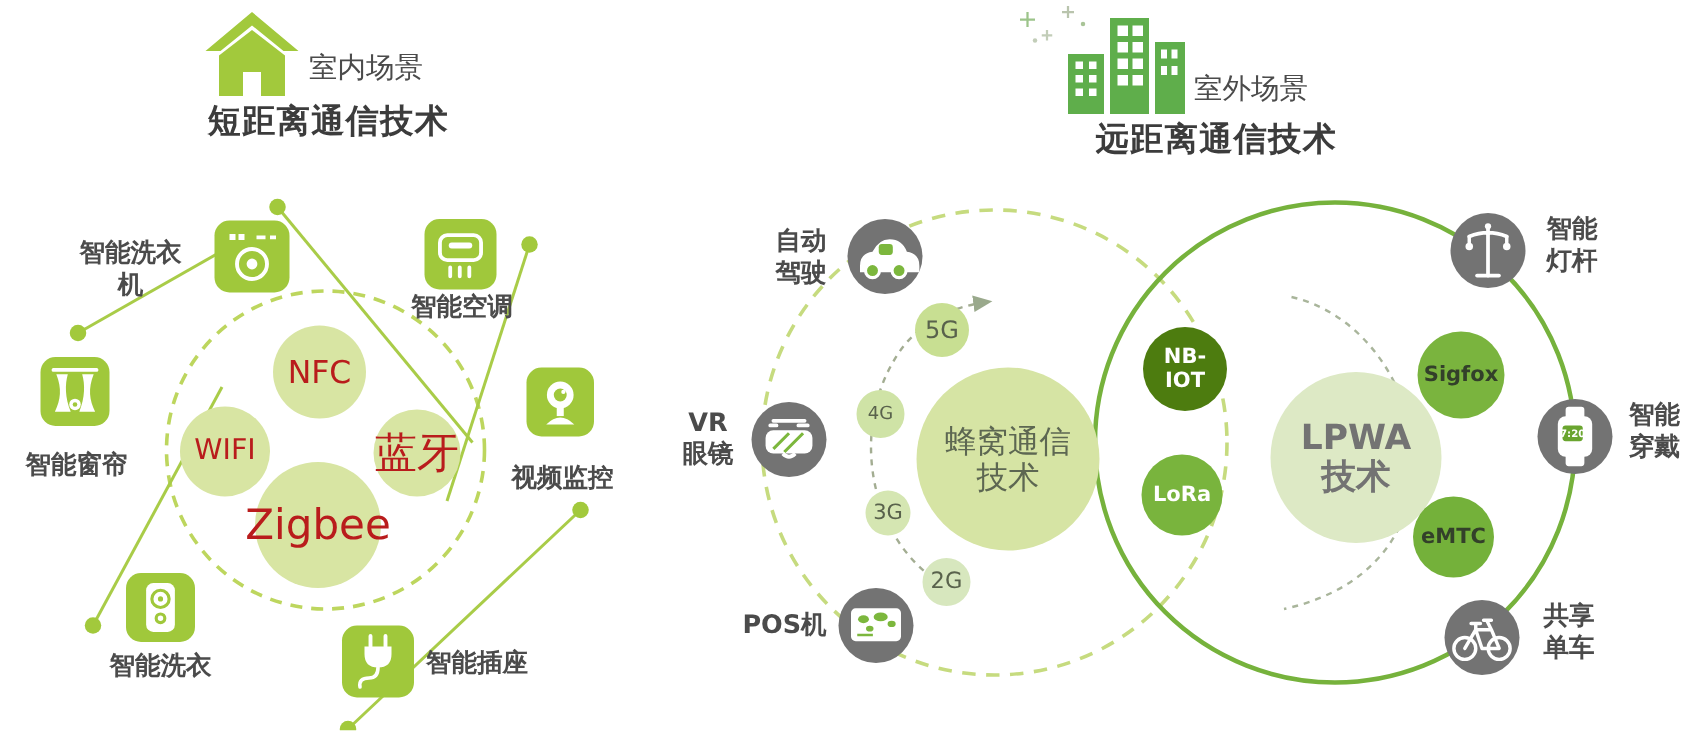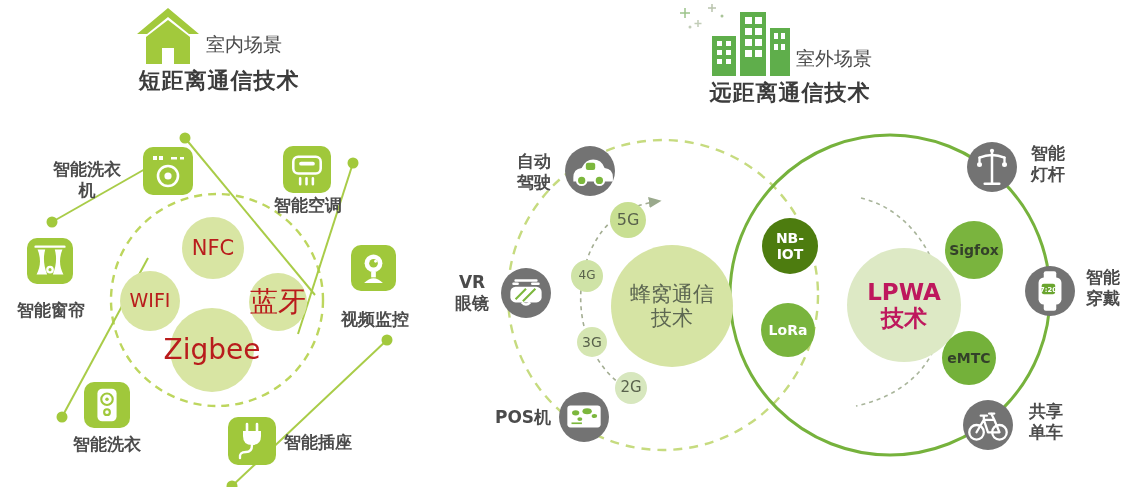--- a/index.html
+++ b/index.html
@@ -165,37 +165,37 @@
       <rect x="37" y="44" width="7" height="7" fill="#fff"></rect>
         <rect x="47" y="44" width="7" height="7" fill="#fff"></rect>
       <rect x="62" y="22" width="20" height="48" fill="#5fae4b"></rect>
       <rect x="66" y="27" width="4" height="6" fill="#fff"></rect>
         <rect x="73" y="27" width="4" height="6" fill="#fff"></rect>
       <rect x="66" y="38" width="4" height="6" fill="#fff"></rect>
         <rect x="73" y="38" width="4" height="6" fill="#fff"></rect>
     </svg>
   </div>
   <div class="abs node scene-label" style="left:796px;top:46px;width:110px;">室外场景</div>
-  <div class="abs node section-title" style="left:684px;top:78px;width:212px;">远距离通信技术</div>
+  <div class="abs node section-title" style="left:705px;top:78px;width:212px;">远距离通信技术</div>
 
   <div class="abs node circle" style="left:611px;top:245px;width:122px;height:122px;background:#d6e4a4;
        color:#5d6752;font-size:21px;font-weight:500;">蜂窝通信
 技术</div>
 
   <div class="abs node circle mini-g" style="left:610px;top:202px;width:36px;height:36px;background:#c8df92;">5G</div>
   <div class="abs node circle mini-g" style="left:571px;top:260px;width:32px;height:32px;background:#cfe3a6;font-size:12px;">4G</div>
   <div class="abs node circle mini-g" style="left:577px;top:327px;width:30px;height:30px;background:#d5e6b2;font-size:14px;">3G</div>
   <div class="abs node circle mini-g" style="left:615px;top:372px;width:32px;height:32px;background:#d7e7be;font-size:15px;">2G</div>
 
   <div class="abs node circle pill-dark" style="left:762px;top:218px;width:56px;height:56px;background:#4d7c0f;">NB-
 IOT</div>
   <div class="abs node circle pill-dark" style="left:761px;top:303px;width:54px;height:54px;background:#79b43d;">LoRa</div>
 
   <div class="abs node circle" style="left:847px;top:248px;width:114px;height:114px;background:#dde9c5;
-       color:#be185d;font-size:23px;font-weight:bold;">LPWA
+       color:#737373;font-size:23px;font-weight:bold;">LPWA
 技术</div>
   <div class="abs node circle pill-label-dark" style="left:945px;top:221px;width:58px;height:58px;background:#7ab43e;">Sigfox</div>
   <div class="abs node circle pill-label-dark" style="left:942px;top:331px;width:54px;height:54px;background:#74b13a;">eMTC</div>
 
   <div class="abs node dev-circle" style="left:565px;top:146px;width:50px;height:50px;">
     <svg viewBox="0 0 48 48">
       <path d="M8 30 q0 -8 8 -9 q4 -8 11 -8 q8 0 11 8 q8 1 8 9 v4 h-38 Z" fill="#fff"></path>
       <rect x="20" y="16" width="9" height="7" rx="2" fill="#7cb73d"></rect>
       <circle cx="16" cy="33" r="4.5" fill="#7cb73d" stroke="#fff" stroke-width="2"></circle>
       <circle cx="33" cy="33" r="4.5" fill="#7cb73d" stroke="#fff" stroke-width="2"></circle>

